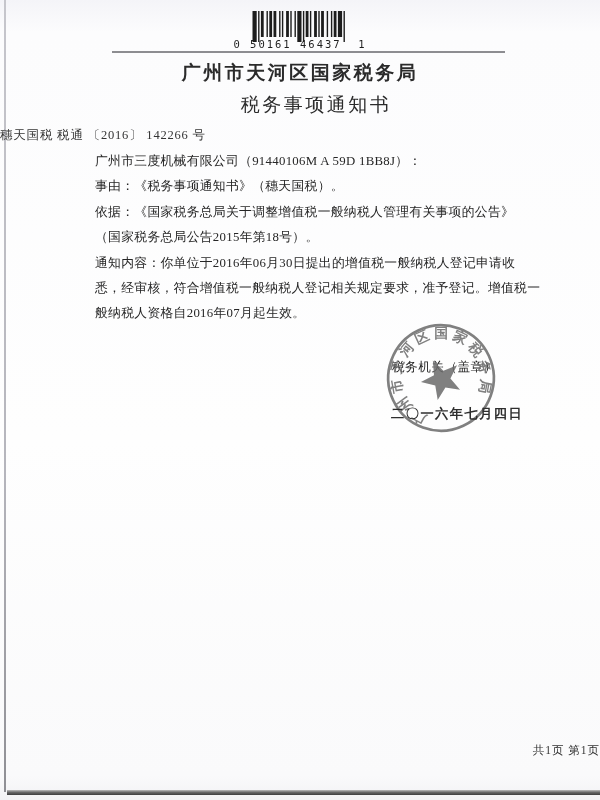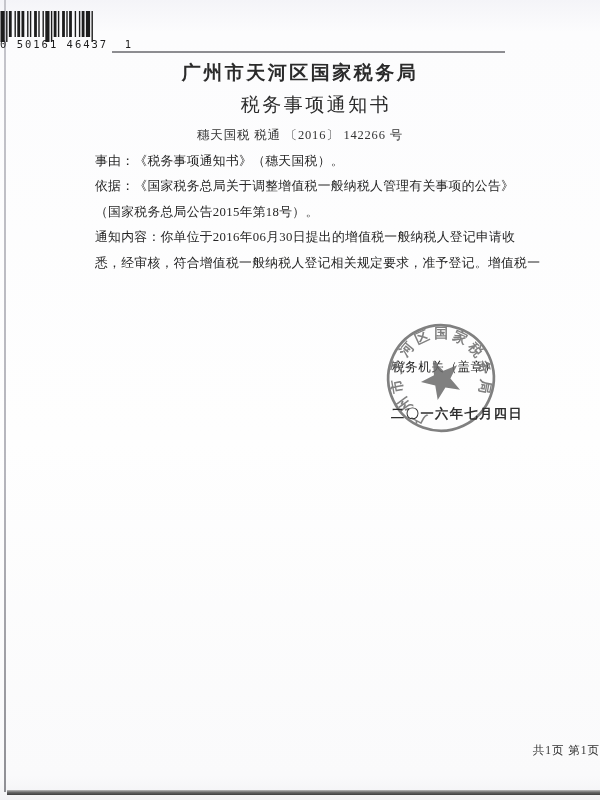--- a/index.html
+++ b/index.html
@@ -16,21 +16,21 @@
     position:absolute; left:4px; top:0; width:2px; height:792px;
     background:linear-gradient(180deg,#c6c6cc, #b5b5bc 60%, #8f8f94);
   }
   .page-edge-bottom {
     position:absolute; left:7px; right:0; top:790px; height:5px;
     background:linear-gradient(180deg,#bdbdbd 0%, #6a6a6a 45%, #3c3c3c 100%);
   }
 
   .barcode {
     position:absolute; top:11px; left:0; width:100%;
-    display:flex; flex-direction:column; align-items:flex-start;
+    display:flex; flex-direction:column; align-items:center;
   }
   .barcode svg { width:96px; height:31px; display:block; }
   .barcode-digits {
     margin-top:-4px; background:transparent;
     font-family:"DejaVu Sans Mono","Liberation Mono",monospace;
     font-size:10.5px; letter-spacing:2px; color:#1e1e1e; white-space:pre;
   }
 
   .header-divider {
     position:absolute; top:51px; left:112px; width:393px; height:2px;
@@ -39,21 +39,21 @@
 
   .org-title {
     position:absolute; top:60px; left:0; width:100%; text-align:center;
     font-size:19px; font-weight:600; letter-spacing:2.5px; color:#2b2b2b;
   }
   .doc-title {
     position:absolute; top:92px; left:16px; width:100%; text-align:center;
     font-size:19px; font-weight:400; letter-spacing:2.5px; color:#2b2b2b;
   }
   .doc-number {
-    position:absolute; top:127px; left:0; width:100%; text-align:center;
+    position:absolute; top:127px; left:0; width:100%; text-align:left;
     font-size:12.5px; letter-spacing:0.8px; color:#333;
   }
 
   .notice-body {
     position:absolute; top:149px; left:95px; width:418px;
     font-size:12.8px; line-height:25.4px; letter-spacing:0.3px; color:#262626;
   }
   .notice-body .line { white-space:nowrap; }
 
   .seal-label {
@@ -111,25 +111,27 @@
     <div class="barcode-digits">0 50161 46437  1</div>
   </div>
 
   <div class="header-divider"></div>
 
   <div class="org-title">广州市天河区国家税务局</div>
   <div class="doc-title">税务事项通知书</div>
   <div class="doc-number">穗天国税 税通 〔2016〕 142266 号</div>
 
   <div class="notice-body">
+    <div class="line">广州市三度机械有限公司（91440106M A 59D 1BB8J）：</div>
     <div class="line">事由：《税务事项通知书》（穗天国税）。</div>
     <div class="line">依据：《国家税务总局关于调整增值税一般纳税人管理有关事项的公告》</div>
     <div class="line">（国家税务总局公告2015年第18号）。</div>
     <div class="line">通知内容：你单位于2016年06月30日提出的增值税一般纳税人登记申请收</div>
     <div class="line">悉，经审核，符合增值税一般纳税人登记相关规定要求，准予登记。增值税一</div>
+    <div class="line">般纳税人资格自2016年07月起生效。</div>
   </div>
 
   <div class="seal-label">税务机关（盖章）</div>
 
   <svg class="seal" viewBox="0 0 160 160">
     <g transform="rotate(-25 80 80)">
       <circle cx="80" cy="80" r="63" fill="none" stroke="var(--seal-color)" stroke-width="3.2"></circle>
       <g id="seal-ring" font-size="16.5" fill="var(--seal-color)">
           <text x="80" y="32" text-anchor="middle" transform="rotate(-126 80 80)">广</text>
           <text x="80" y="32" text-anchor="middle" transform="rotate(-100.8 80 80)">州</text>

